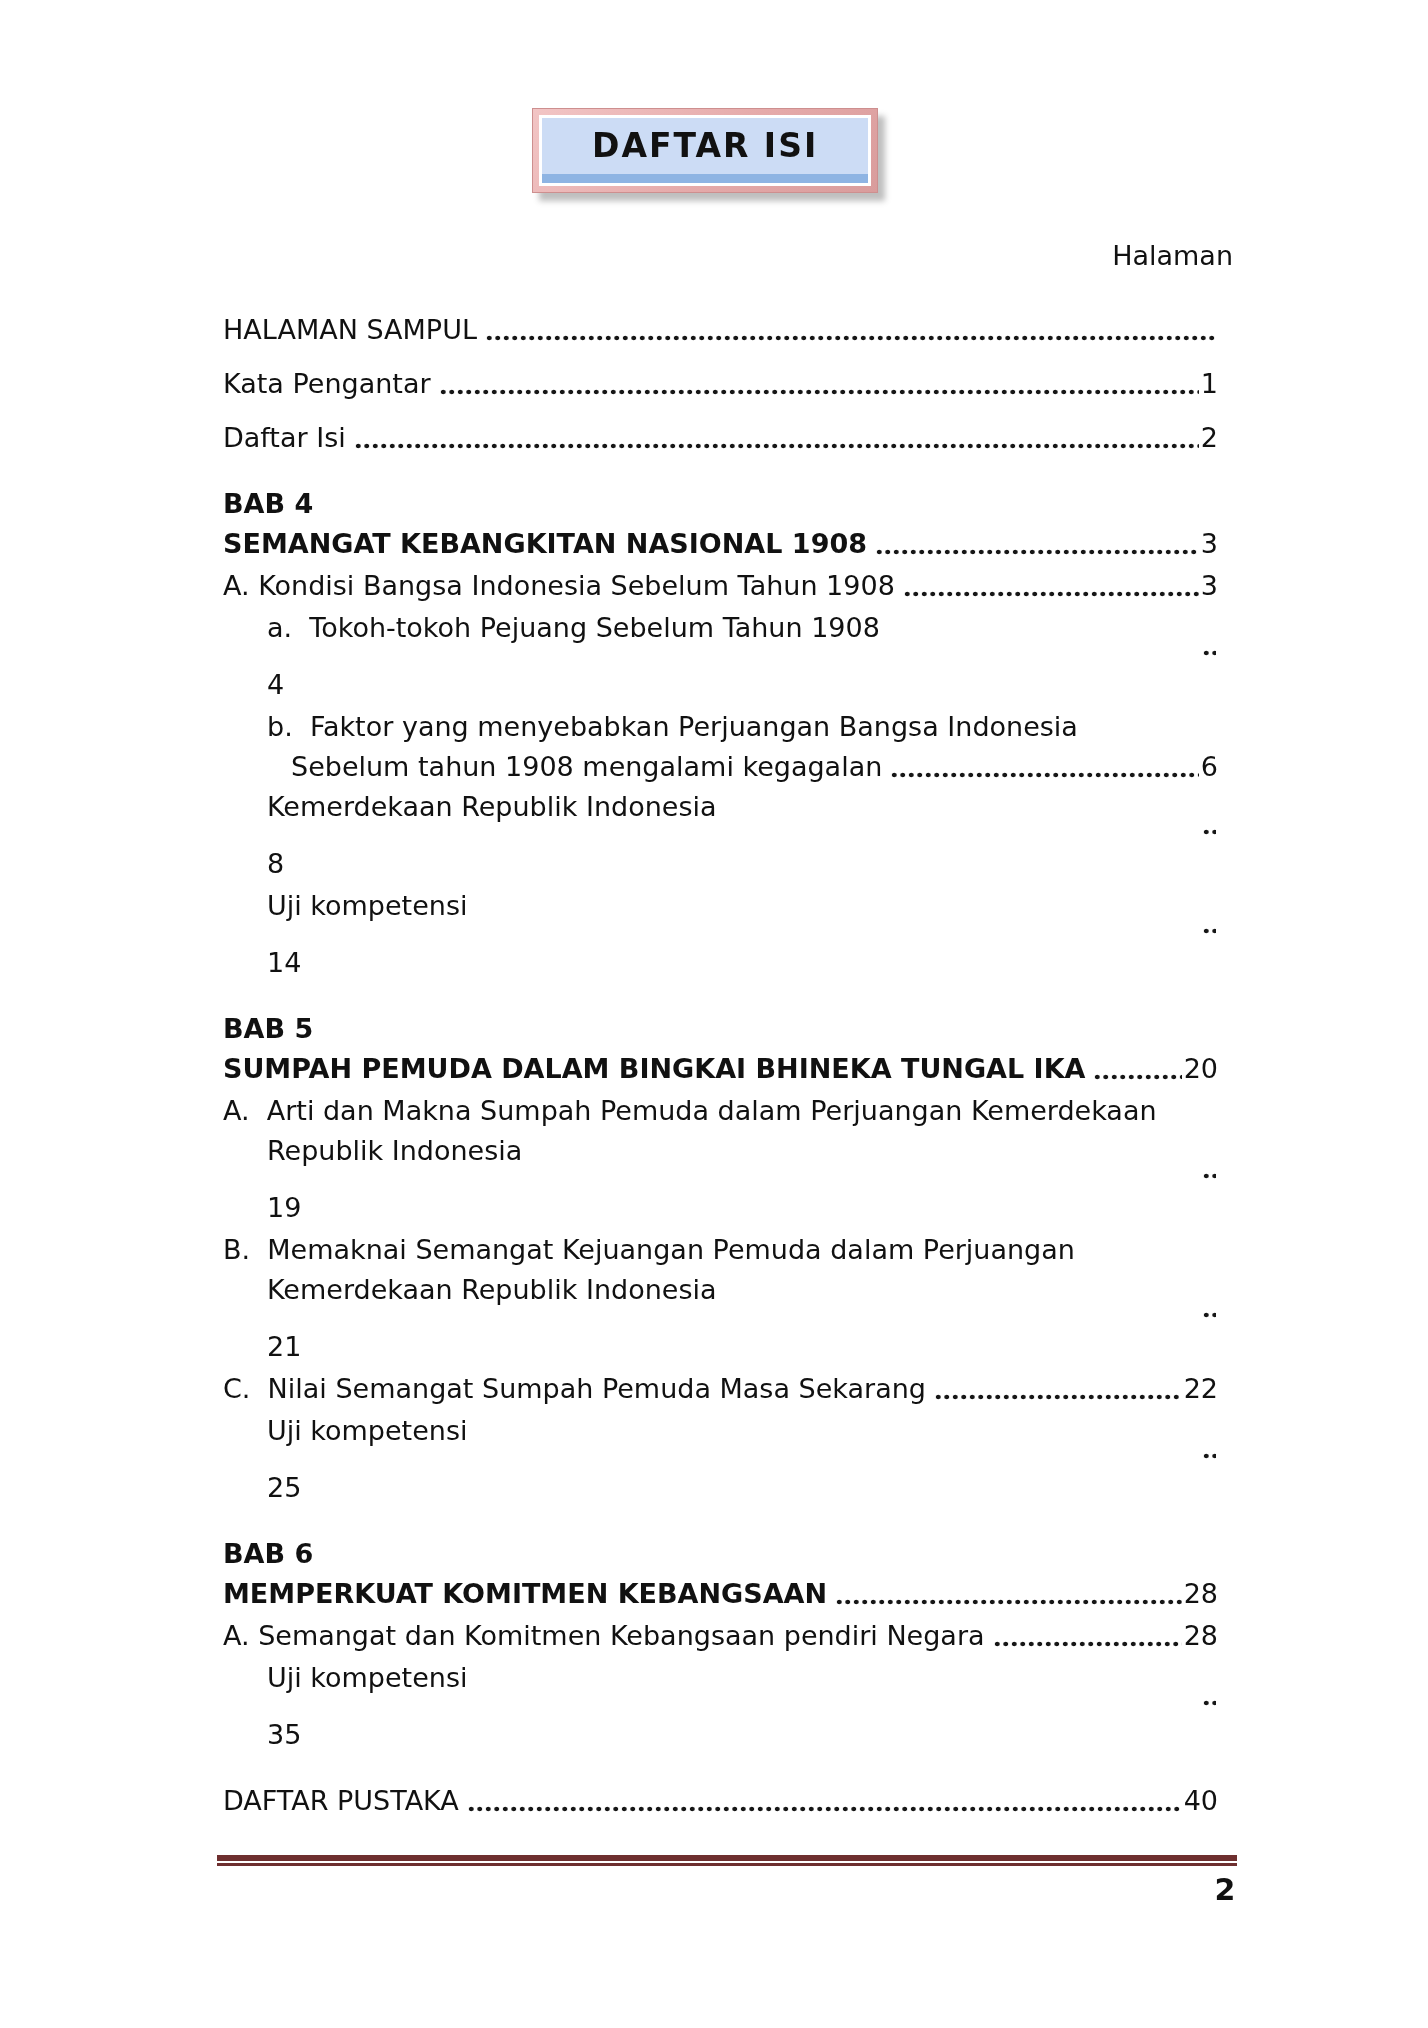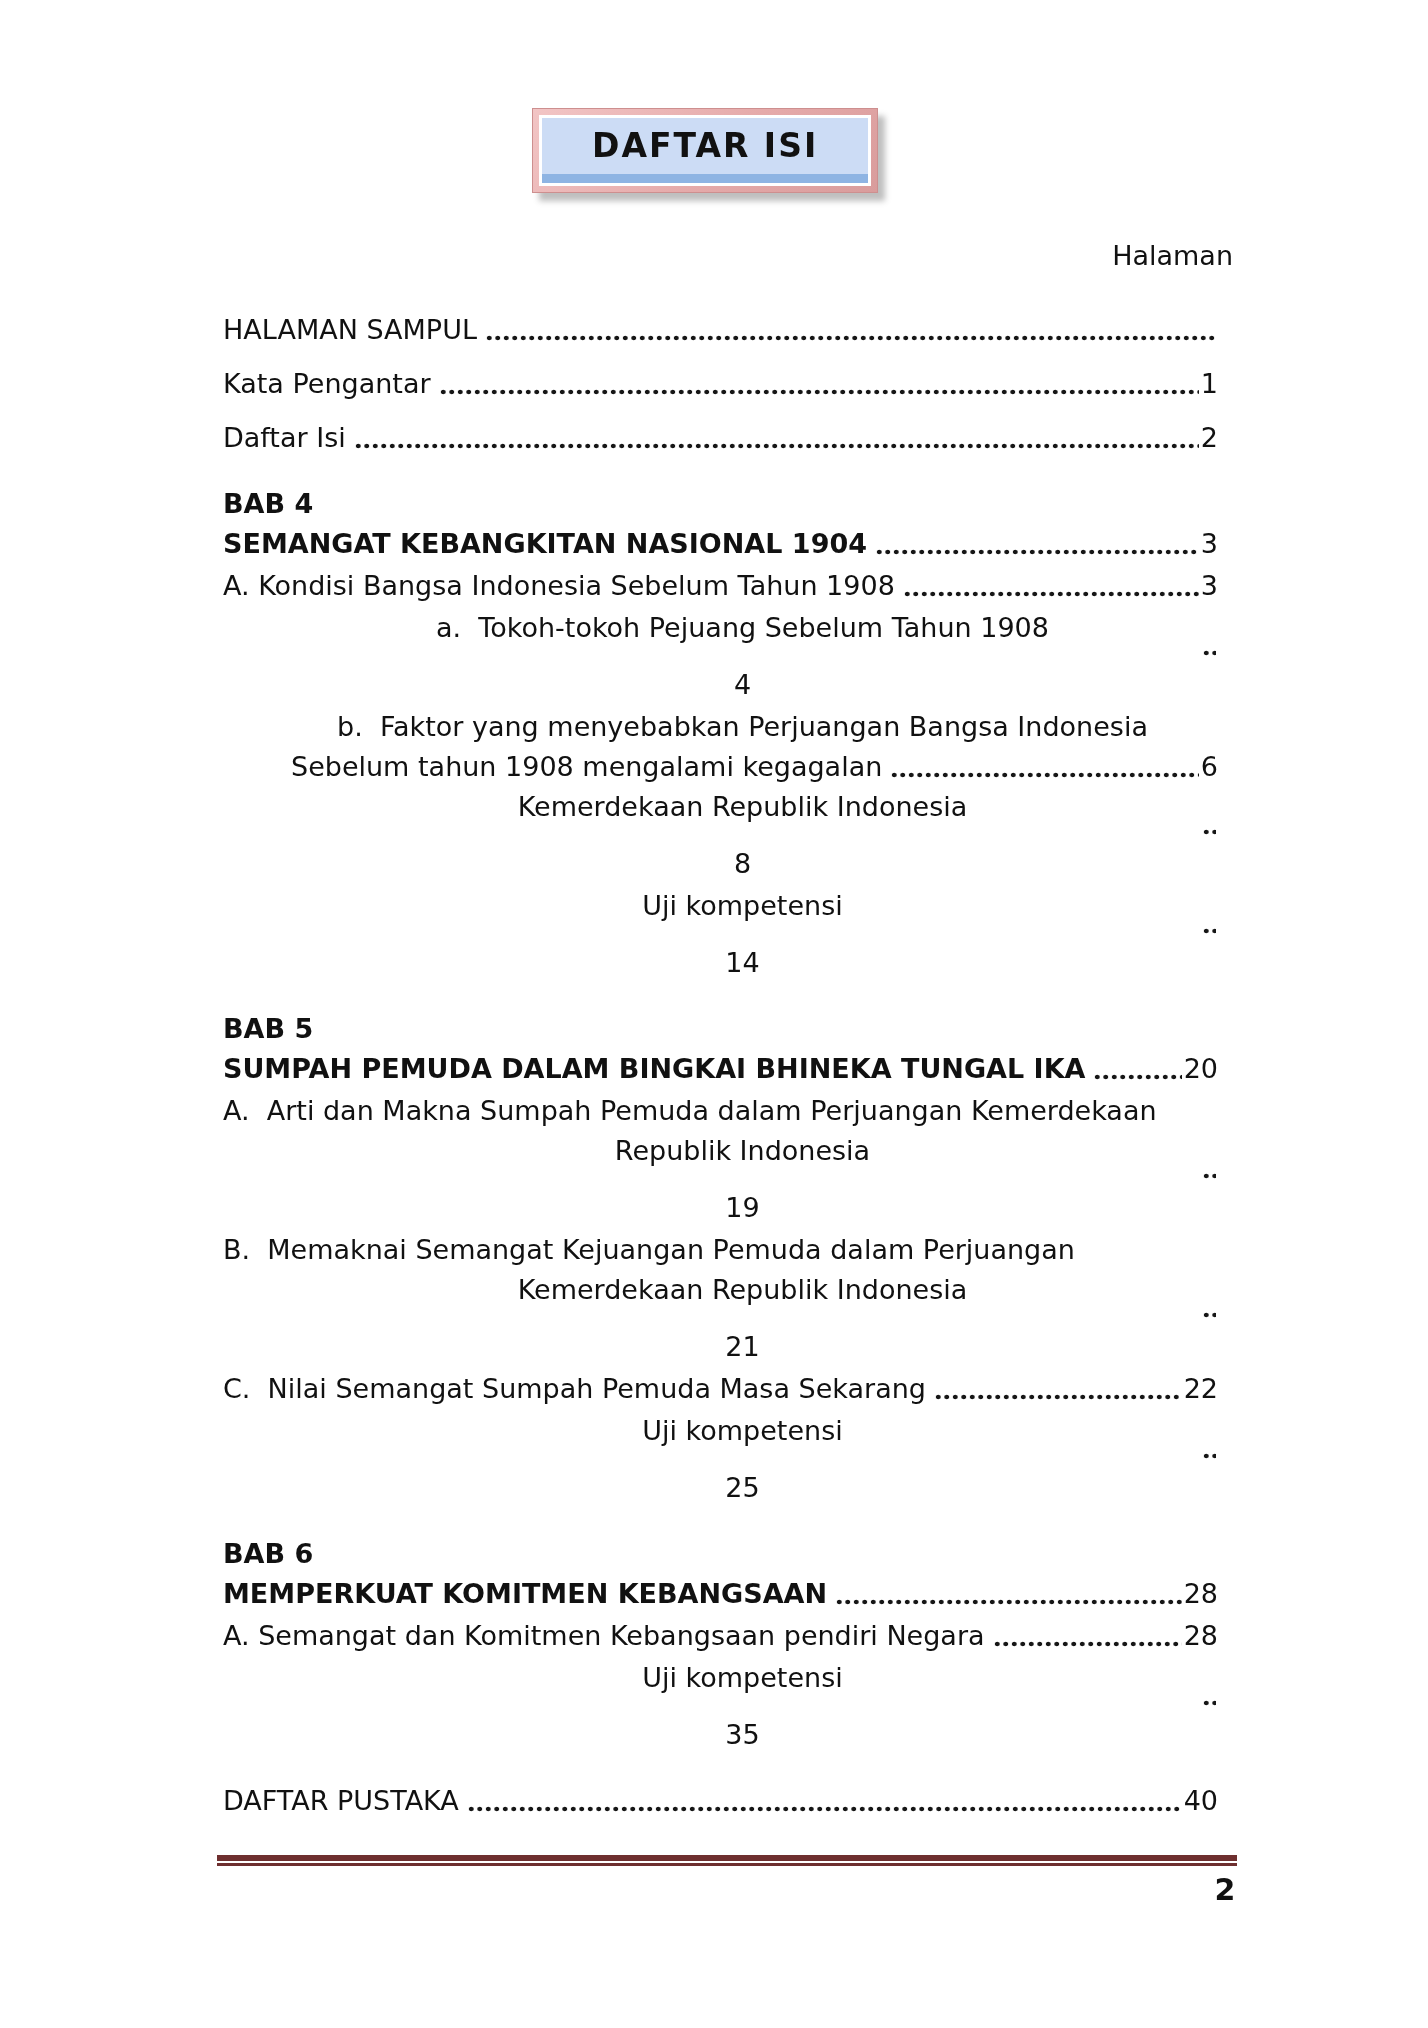--- a/index.html
+++ b/index.html
@@ -40,21 +40,21 @@
     position:absolute; top:240px; left:223px; width:1010px;
     text-align:right; font-size:27px; line-height:32px;
   }
 
   
   .toc {
     position:absolute; top:296px; left:223px; width:995px;
     font-size:27px;
   }
   .row {
-    display:flex; align-items:center;
+    display:flex; align-items:flex-start;
     line-height:40px;
     margin-top:14px;
   }
   .row.tight { margin-top:2px; }
   .row.cont  { margin-top:0; }
   .row.group { margin-top:26px; }
   .row.bold .label { font-weight:bold; }
   .indent1 { padding-left:44px;flex-direction:column; }
   .indent2 { padding-left:68px; }
   .label { white-space:pre; }
@@ -115,21 +115,21 @@
     <span class="label">Daftar Isi</span>
     <span class="dots"></span>
     <span class="pageno">2</span>
   </div>
 
   <div class="row group bold">
     <span class="label">BAB 4</span>
   </div>
 
   <div class="row cont bold">
-    <span class="label">SEMANGAT KEBANGKITAN NASIONAL 1904</span>
+    <span class="label">SEMANGAT KEBANGKITAN NASIONAL 1908</span>
     <span class="dots"></span>
     <span class="pageno">3</span>
   </div>
 
   <div class="row tight">
     <span class="label">A. Kondisi Bangsa Indonesia Sebelum Tahun 1908</span>
     <span class="dots"></span>
     <span class="pageno">3</span>
   </div>
 

